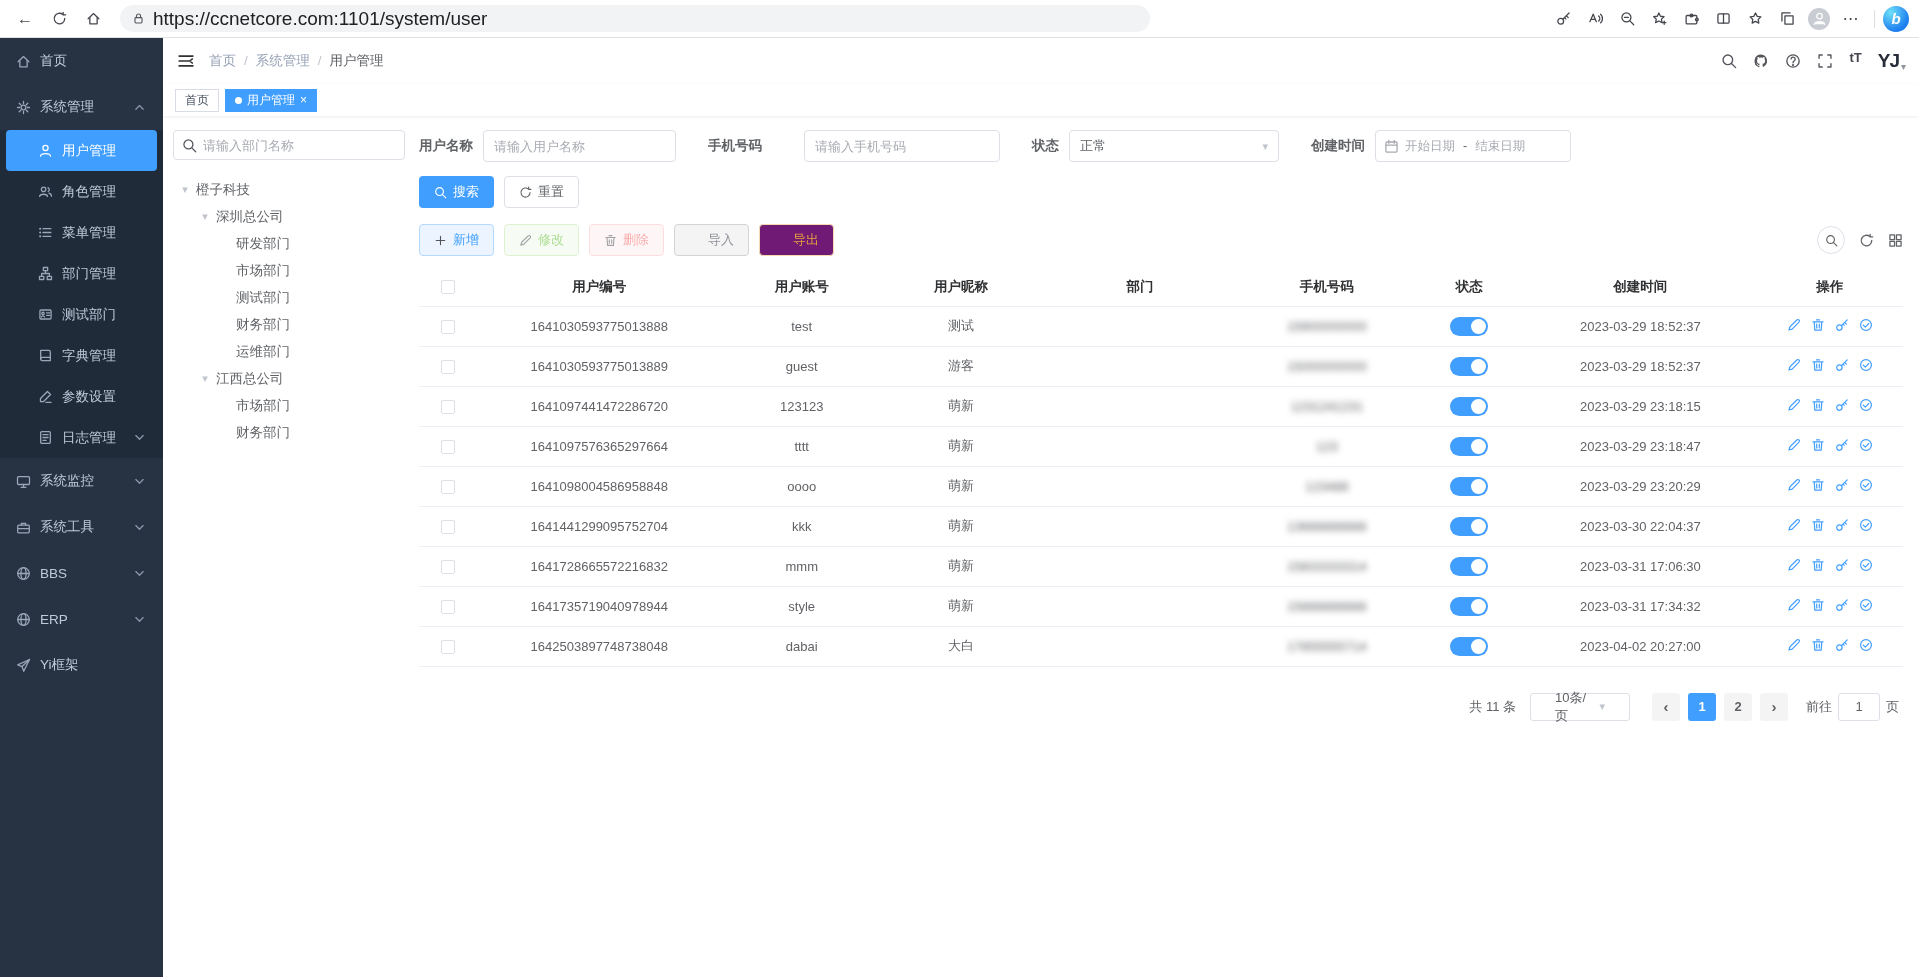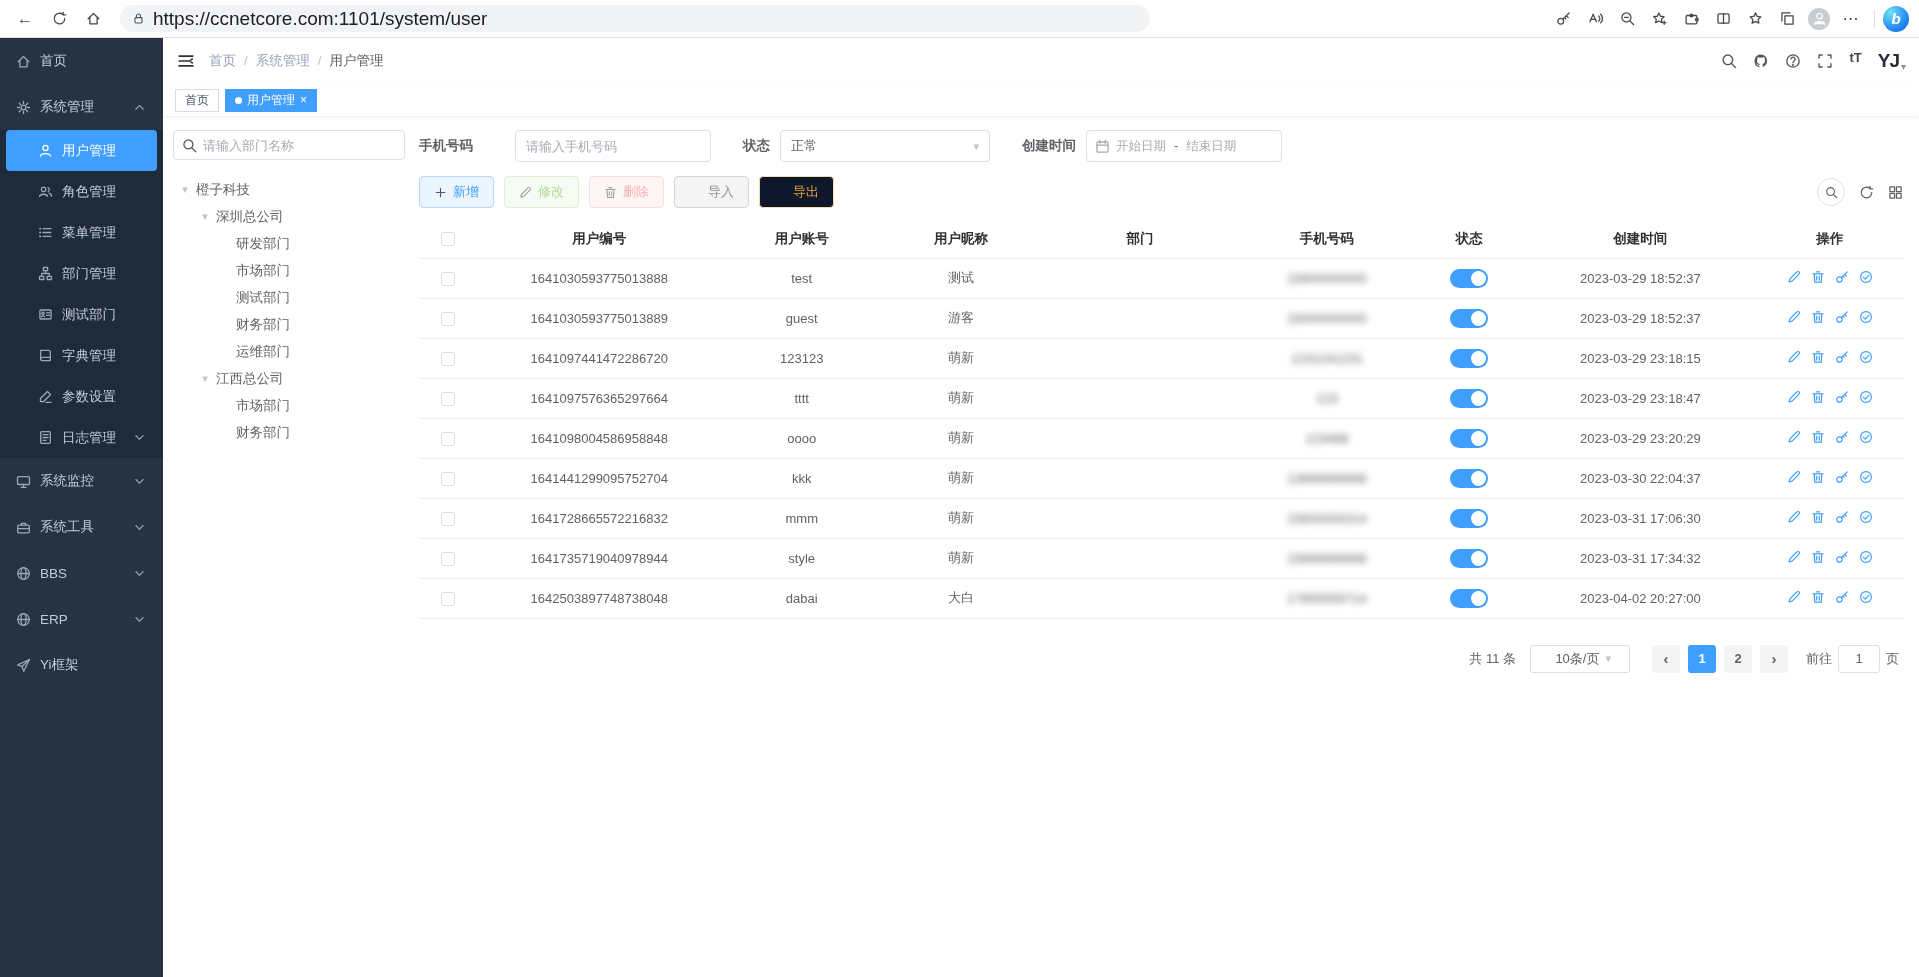--- a/index.html
+++ b/index.html
@@ -86,21 +86,21 @@
   .f-date .sep{color:#606266;margin:0 2px}
 
   .btn{height:32px;padding:0 14px;border-radius:4px;font-size:13px;display:inline-flex;align-items:center;gap:6px;cursor:pointer;border:1px solid transparent;white-space:nowrap;font-family:inherit}
   .btn .ic svg{width:13px;height:13px}
   .btn-primary{background:#409eff;color:#fff}
   .btn-default{background:#fff;border-color:#dcdfe6;color:#606266}
   .btn-primary-plain{background:#ecf5ff;border-color:#b3d8ff;color:#409eff}
   .btn-success-plain{background:#f0f9eb;border-color:#c2e7b0;color:#67c23a}
   .btn-danger-plain{background:#fef0f0;border-color:#fbc4c4;color:#f56c6c}
   .btn-info-plain{background:#f4f4f5;border-color:#d3d4d6;color:#909399}
-  .btn-warning-plain{background:#0f172a;border-color:#f5dab1;color:#e6a23c}
+  .btn-warning-plain{background:#701a75;border-color:#f5dab1;color:#e6a23c}
   .is-disabled{opacity:.55;cursor:not-allowed}
   .action-row{display:flex;gap:10px;margin-bottom:16px}
   .toolbar-row{display:flex;align-items:center;gap:10px;margin-bottom:12px}
   .toolbar-icons{margin-left:auto;display:flex;align-items:center;gap:14px}
   .circle-btn{width:28px;height:28px;border:1px solid #dcdfe6;border-radius:50%;display:flex;align-items:center;justify-content:center;color:#606266;cursor:pointer}
   .circle-btn svg{width:13px;height:13px}
   .flat-btn{color:#606266;cursor:pointer}
   .flat-btn svg{width:15px;height:15px}
 
   
@@ -110,21 +110,21 @@
   .cb{width:14px;height:14px;border:1px solid #dcdfe6;border-radius:2px;background:#fff;display:inline-block;vertical-align:middle;cursor:pointer}
   .toggle{width:38px;height:19px;border-radius:10px;background:#409eff;position:relative;display:inline-block;vertical-align:middle;cursor:pointer}
   .toggle::after{content:"";position:absolute;right:2px;top:2px;width:15px;height:15px;border-radius:50%;background:#fff}
   .blur{filter:blur(3.2px);user-select:none}
   .ops-cell .ib{color:#409eff;margin:0 5px}
   .ops-cell .ib svg{width:14px;height:14px}
 
   
   .pagination{display:flex;align-items:center;justify-content:flex-end;gap:8px;margin-top:26px;color:#606266;font-size:13px;padding-right:4px}
   .pg-total{margin-right:6px}
-  .size-select{height:28px;border:1px solid #dcdfe6;border-radius:3px;display:flex;align-items:center;justify-content:flex-end;padding:0 18px;gap:6px;background:#fff;width:100px;cursor:pointer;margin-right:14px}
+  .size-select{height:28px;border:1px solid #dcdfe6;border-radius:3px;display:flex;align-items:center;justify-content:flex-end;padding:0 24px;gap:6px;background:#fff;width:100px;cursor:pointer;margin-right:14px}
   .size-select .caret{color:#c0c4cc;font-size:11px}
   .page-btn{min-width:28px;height:28px;border-radius:3px;background:#f4f4f5;display:flex;align-items:center;justify-content:center;color:#606266;font-weight:bold;cursor:pointer;padding:0 4px}
   .page-btn.arrow{font-size:15px}
   .page-btn.active{background:#409eff;color:#fff}
   .goto{display:flex;align-items:center;gap:6px;margin-left:10px}
   .goto-input{width:42px;height:28px;border:1px solid #dcdfe6;border-radius:3px;text-align:center;font-size:13px;color:#606266;outline:none;font-family:inherit}
 </style>
 </head>
 <body>
 
@@ -582,20 +582,24 @@
             <div class="tree-node" style="padding-left: 44px;">
               <span class="caret"></span>
               <span>财务部门</span>
             </div>
           </div>
       </div>
 
       <div class="right-panel">
         <div class="filter-row">
           <div class="f-group">
+            <span class="f-label">用户名称</span>
+            <input class="f-input" style="width: 193px;" placeholder="请输入用户名称">
+          </div>
+          <div class="f-group">
             <span class="f-label">手机号码</span>
             <input class="f-input" style="width: 196px; margin-left: 32px;" placeholder="请输入手机号码">
           </div>
           <div class="f-group">
             <span class="f-label">状态</span>
             <div class="f-select">
               <span>正常</span>
               <span class="caret">▾</span>
             </div>
           </div>
@@ -610,20 +614,44 @@
                     </g>
                   </svg>
                 </span>
               <span>开始日期</span>
               <span class="sep">-</span>
               <span>结束日期</span>
             </div>
           </div>
         </div>
 
+        <div class="action-row">
+          <button class="btn btn-primary">
+            <span class="ib ic" style="color:#fff">
+                <svg viewBox="0 0 14 14">
+                  <g fill="none" stroke="currentColor" stroke-width="1.2" stroke-linecap="round" stroke-linejoin="round">
+                    <circle cx="6" cy="6" r="4.2"></circle>
+                    <path d="M9.2 9.2 12.8 12.8"></path>
+                  </g>
+                </svg>
+              </span>
+            <span>搜索</span>
+          </button>
+          <button class="btn btn-default">
+            <span class="ib ic" style="color:#606266">
+                <svg viewBox="0 0 14 14">
+                  <g fill="none" stroke="currentColor" stroke-width="1.2" stroke-linecap="round" stroke-linejoin="round">
+                    <path d="M11.9 7A4.9 4.9 0 1 1 10.2 3.3"></path>
+                    <path d="M10.4 1.2v2.4H12.8"></path>
+                  </g>
+                </svg>
+              </span>
+            <span>重置</span>
+          </button>
+        </div>
 
         <div class="toolbar-row">
           <button class="btn btn-primary-plain">
             <span class="ib ic">
                 <svg viewBox="0 0 14 14">
                   <g fill="none" stroke="currentColor" stroke-width="1.2" stroke-linecap="round" stroke-linejoin="round">
                     <path d="M7 2.4v9.2M2.4 7h9.2"></path>
                   </g>
                 </svg>
               </span>

